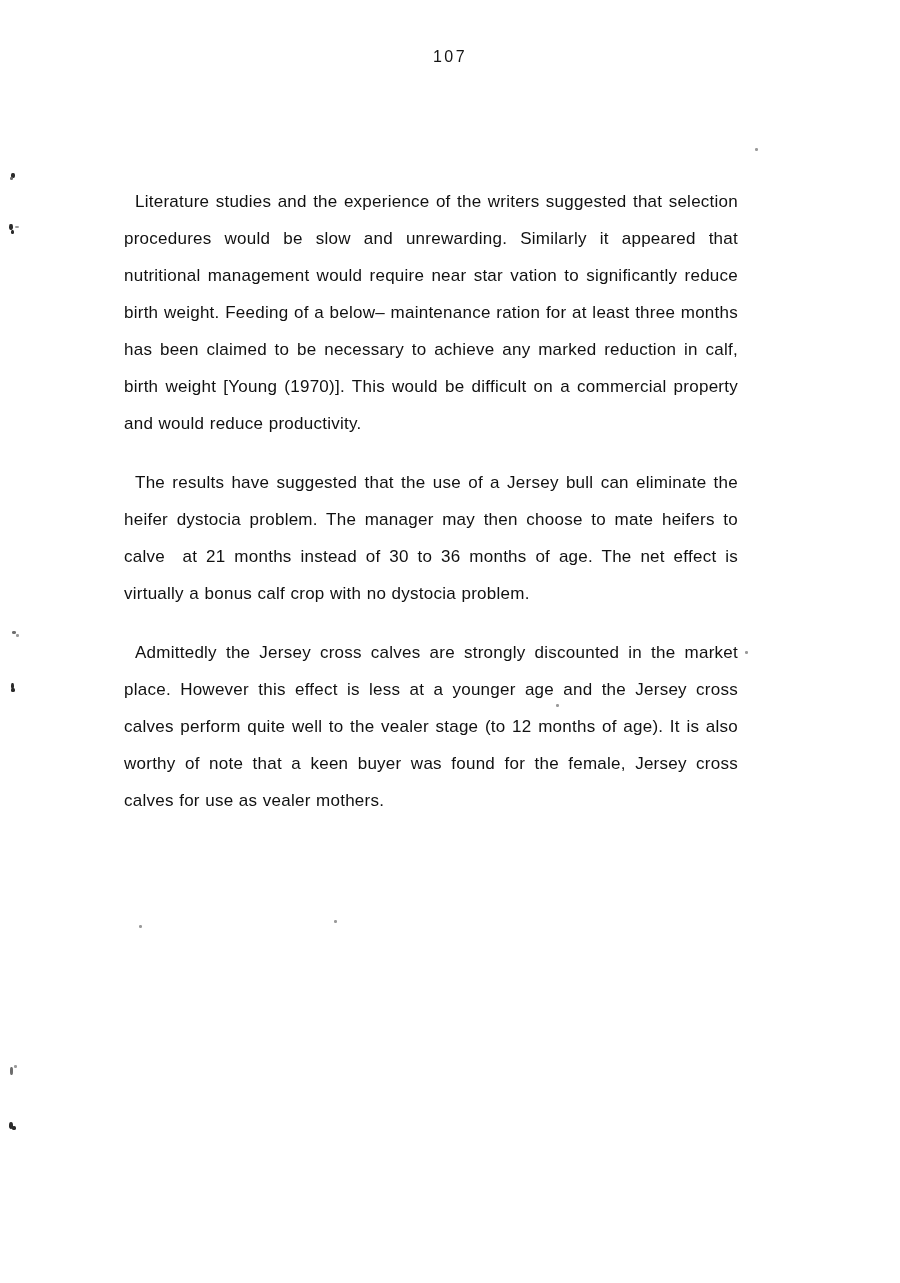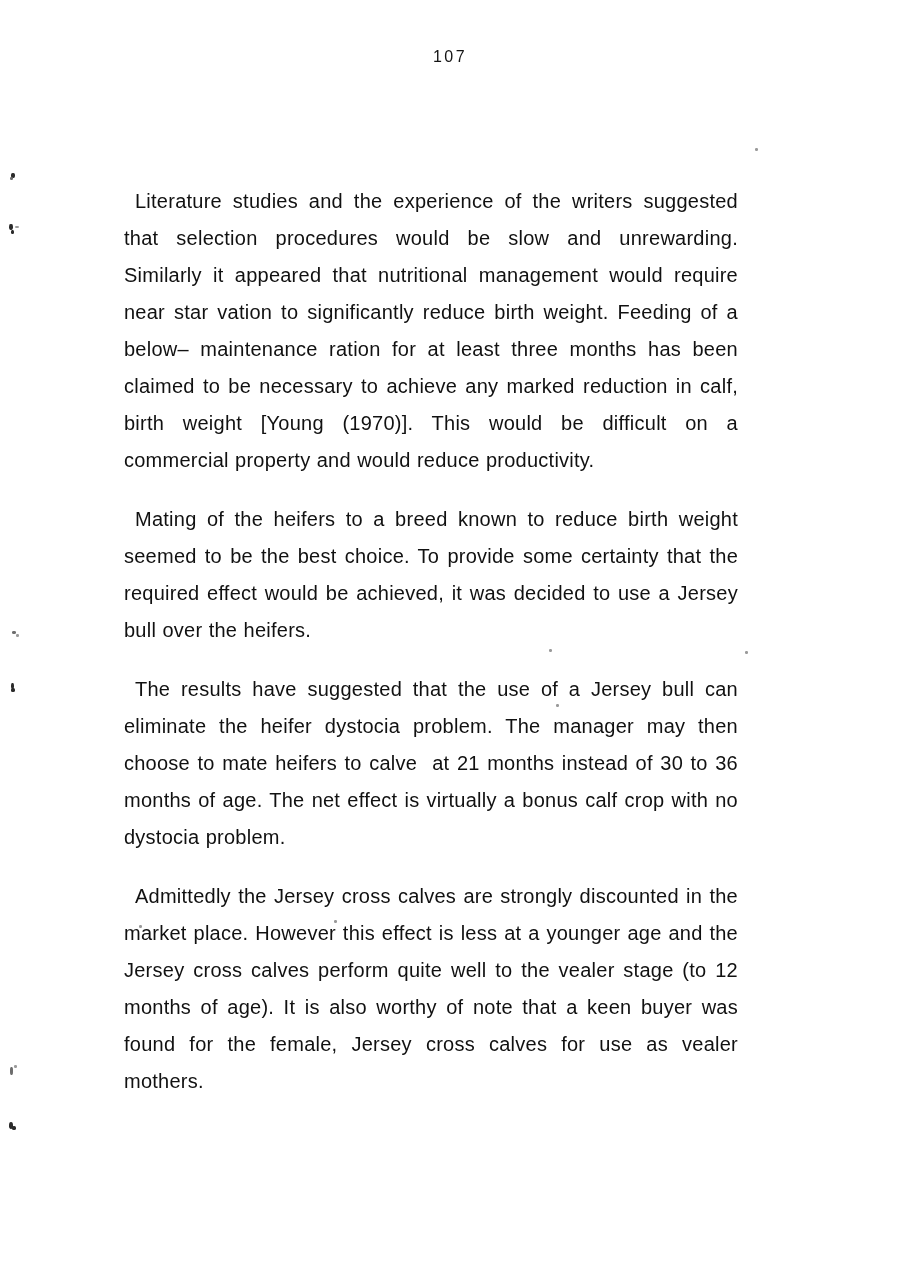--- a/index.html
+++ b/index.html
@@ -34,21 +34,21 @@
   
   .body-column {
     position: absolute;
     left: 124px;
     top: 183px;
     width: 614px;
   }
 
   .para {
     margin: 0 0 22px 0;
-    font-size: 20px;
+    font-size: 17px;
     line-height: 37px;
     text-align: justify;
     text-align-last: left;
     text-justify: inter-word;
     word-spacing: 0.5px;
     letter-spacing: 0.25px;
     color: #111111;
     white-space: pre-wrap;
   }
 
@@ -73,21 +73,20 @@
 <body>
 
 <div class="page">
 
   <div class="folio">107</div>
 
   <div class="body-column">
 
     <p class="para indent">Literature studies and the experience of the writers suggested that selection procedures would be slow and unrewarding. Similarly it appeared that nutritional management would require near star vation to significantly reduce birth weight. Feeding of a below– maintenance ration for at least three months has been claimed to be necessary to achieve any marked reduction in calf, birth weight [Young (1970)]. This would be difficult on a commercial property and would reduce productivity.</p>
 
-    <p class="para indent">Mating of the heifers to a breed known to reduce birth weight seemed to be the best choice. To provide some certainty that the required effect would be achieved, it was decided to use a Jersey bull over the heifers.</p>
 
     <p class="para indent">The results have suggested that the use of a Jersey bull can eliminate the heifer dystocia problem. The manager may then choose to mate heifers to calve  at 21 months instead of 30 to 36 months of age. The net effect is virtually a bonus calf crop with no dystocia problem.</p>
 
     <p class="para indent">Admittedly the Jersey cross calves are strongly discounted in the market place. However this effect is less at a younger age and the Jersey cross calves perform quite well to the vealer stage (to 12 months of age). It is also worthy of note that a keen buyer was found for the female, Jersey cross calves for use as vealer mothers.</p>
 
   </div>
 
   <span class="speck" style="left:11px; top:173px; width:4px; height:5px;"></span>
   <span class="speck soft" style="left:10px; top:177px; width:3px; height:3px;"></span>
 

